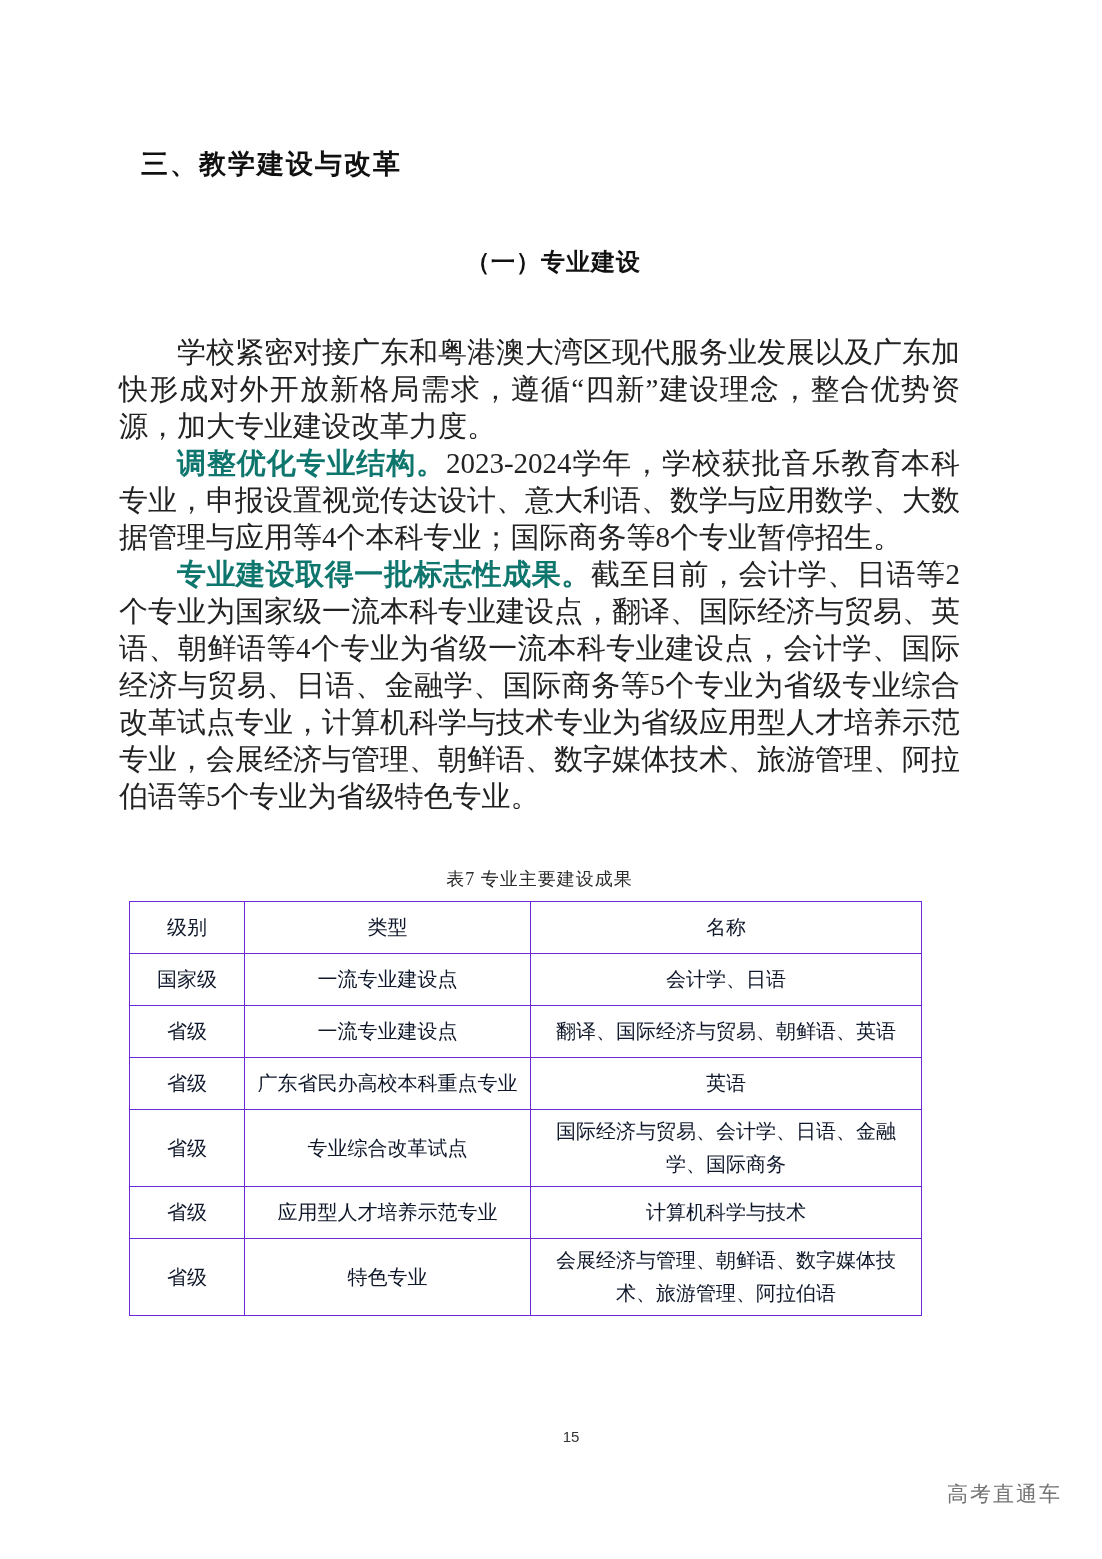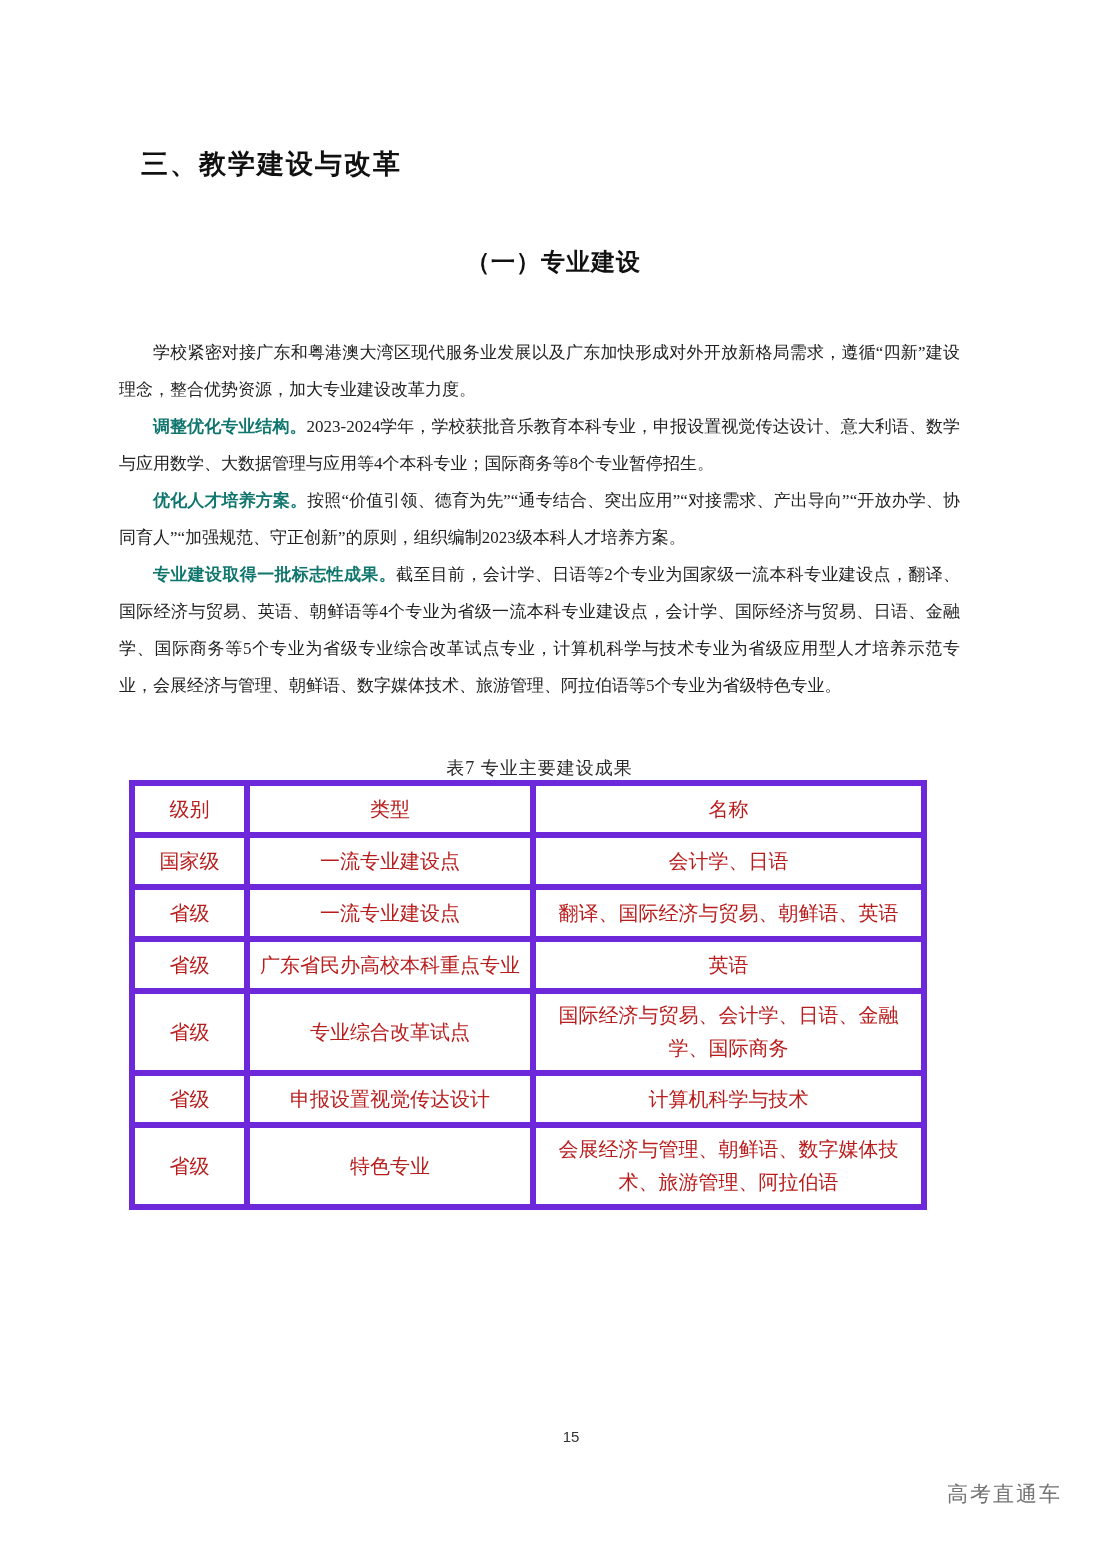--- a/index.html
+++ b/index.html
@@ -38,53 +38,54 @@
     letter-spacing: 1px;
     margin: 64px 0 0 28px;
     color: #111;
     text-align: center;
   }
   .body-text {
     margin-top: 56px;
   }
   .body-text p {
     margin: 0;
-    font-size: 17px;
+    font-size: 29px;
     line-height: 37px;
     text-align: justify;
     text-indent: 2em;
     color: #222;
   }
   .body-text p b {
     font-weight: 700;
     color: #0f766e;
   }
   .table-block {
     margin-top: 52px;
   }
   .table-caption {
     text-align: center;
     font-size: 18px;
     color: #2a2a2a;
+    margin-bottom: 10px;
     letter-spacing: 1px;
   }
   table.majors {
     width: 792px;
     margin-left: 10px;
     border-collapse: collapse;
     table-layout: fixed;
   }
   table.majors th, table.majors td {
-    border: 6px solid #6d28d9;
+    border: 1px solid #6d28d9;
     text-align: center;
     vertical-align: middle;
     font-weight: 400;
     font-size: 20px;
     line-height: 33px;
-    color: #b91c1c;
+    color: #0f172a;
     padding: 5px 8px;
     box-sizing: border-box;
   }
   table.majors col.c1 { width: 115px; }
   table.majors col.c2 { width: 286px; }
   table.majors col.c3 { width: 391px; }
   table.majors thead tr { height: 52px; }
   table.majors tbody tr { height: 52px; }
   .page-number {
     position: absolute;
@@ -111,21 +112,20 @@
 
 <div class="page">
 
   <h1 class="section-title">三、教学建设与改革</h1>
 
   <h2 class="subsection-title">（一）专业建设</h2>
 
   <div class="body-text">
     <p><b></b><span>学校紧密对接广东和粤港澳大湾区现代服务业发展以及广东加快形成对外开放新格局需求，遵循“四新”建设理念，整合优势资源，加大专业建设改革力度。</span></p>
     <p><b>调整优化专业结构。</b><span>2023-2024学年，学校获批音乐教育本科专业，申报设置视觉传达设计、意大利语、数学与应用数学、大数据管理与应用等4个本科专业；国际商务等8个专业暂停招生。</span></p>
-    <p><b>优化人才培养方案。</b><span>按照“价值引领、德育为先”“通专结合、突出应用”“对接需求、产出导向”“开放办学、协同育人”“加强规范、守正创新”的原则，组织编制2023级本科人才培养方案。</span></p>
     <p><b>专业建设取得一批标志性成果。</b><span>截至目前，会计学、日语等2个专业为国家级一流本科专业建设点，翻译、国际经济与贸易、英语、朝鲜语等4个专业为省级一流本科专业建设点，会计学、国际经济与贸易、日语、金融学、国际商务等5个专业为省级专业综合改革试点专业，计算机科学与技术专业为省级应用型人才培养示范专业，会展经济与管理、朝鲜语、数字媒体技术、旅游管理、阿拉伯语等5个专业为省级特色专业。</span></p>
   </div>
 
   <div class="table-block">
     <div class="table-caption">表7 专业主要建设成果</div>
     <table class="majors">
       <colgroup>
         <col class="c1">
           <col class="c2">
           <col class="c3">
@@ -153,21 +153,21 @@
           <td>广东省民办高校本科重点专业</td>
           <td>英语</td>
         </tr>
         <tr>
           <td>省级</td>
           <td>专业综合改革试点</td>
           <td>国际经济与贸易、会计学、日语、金融学、国际商务</td>
         </tr>
         <tr>
           <td>省级</td>
-          <td>申报设置视觉传达设计</td>
+          <td>应用型人才培养示范专业</td>
           <td>计算机科学与技术</td>
         </tr>
         <tr>
           <td>省级</td>
           <td>特色专业</td>
           <td>会展经济与管理、朝鲜语、数字媒体技术、旅游管理、阿拉伯语</td>
         </tr>
       </tbody>
     </table>
   </div>

